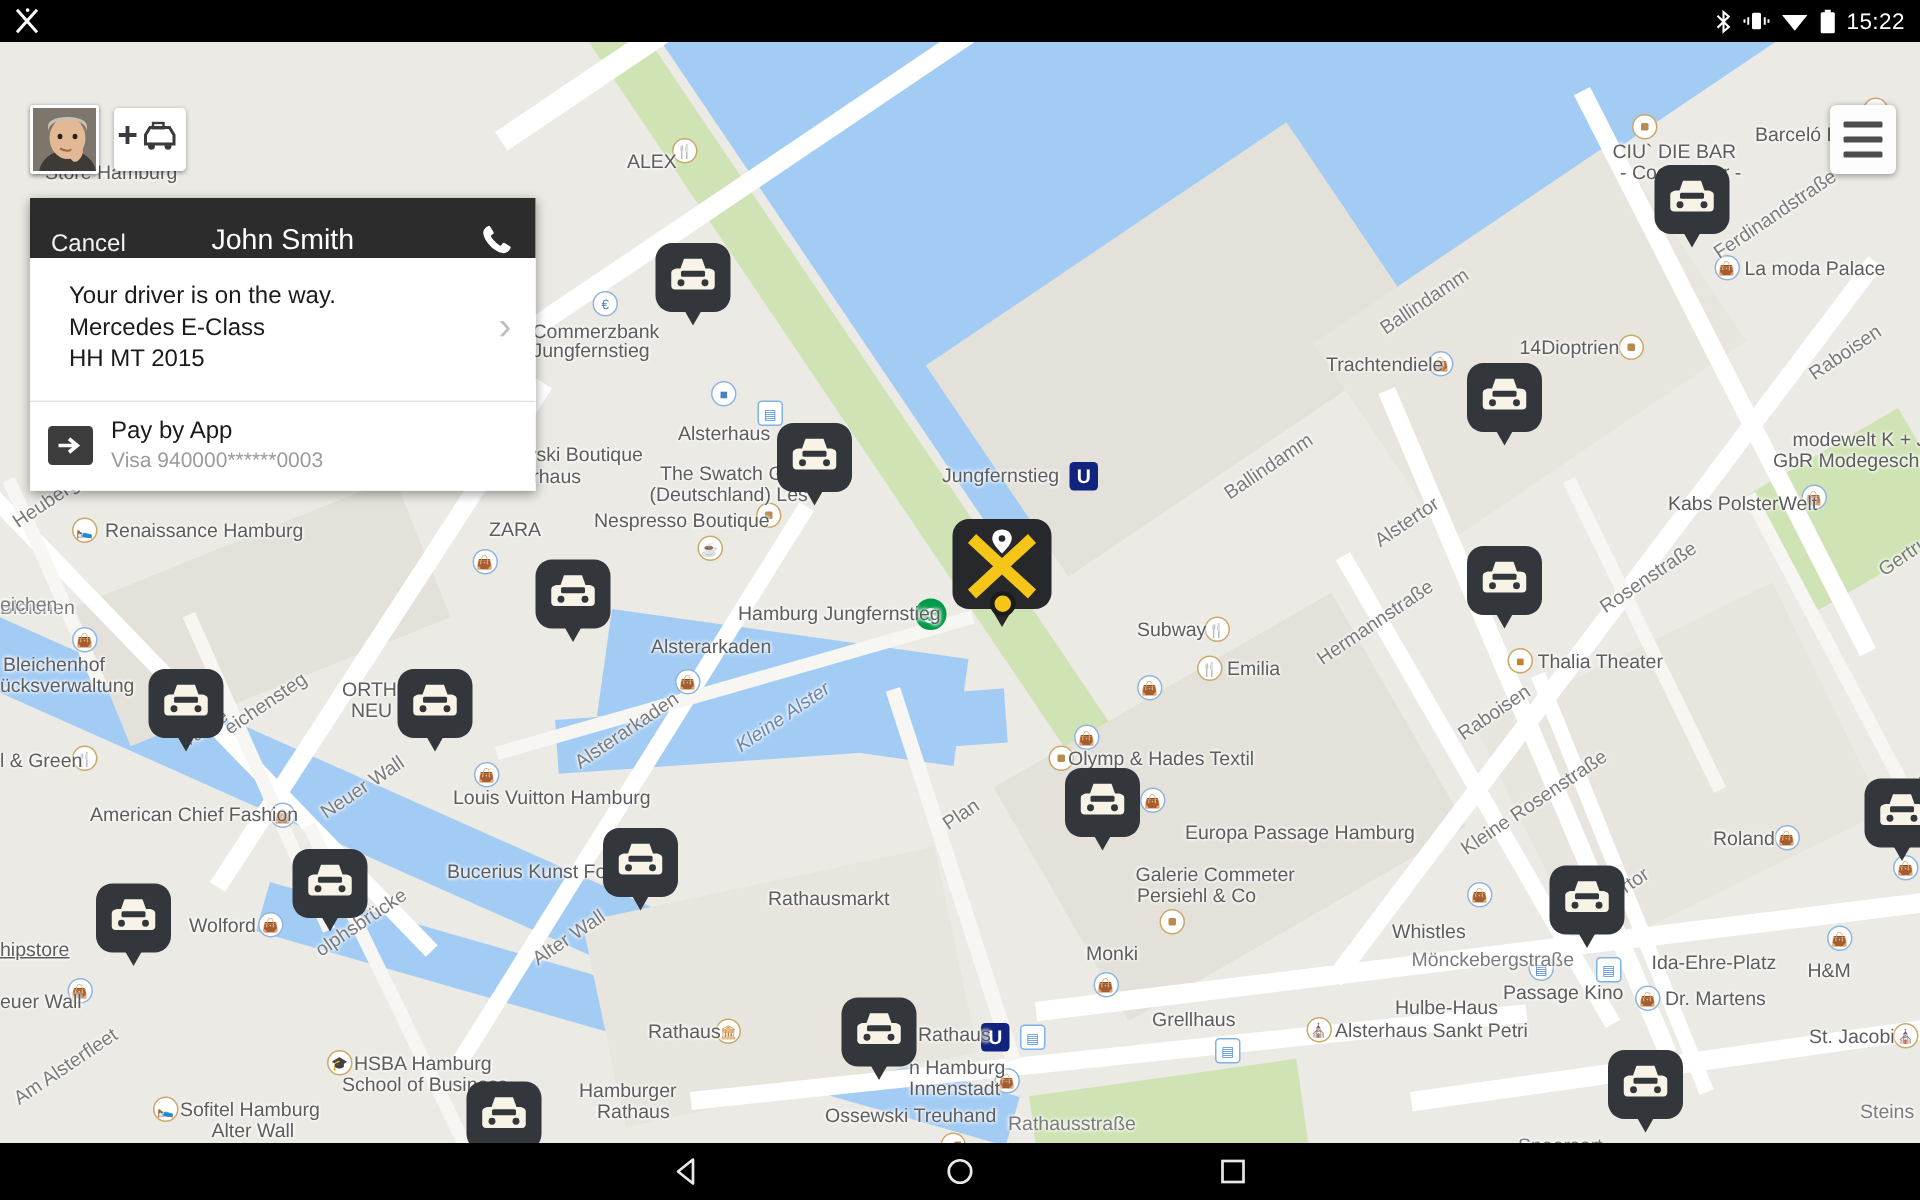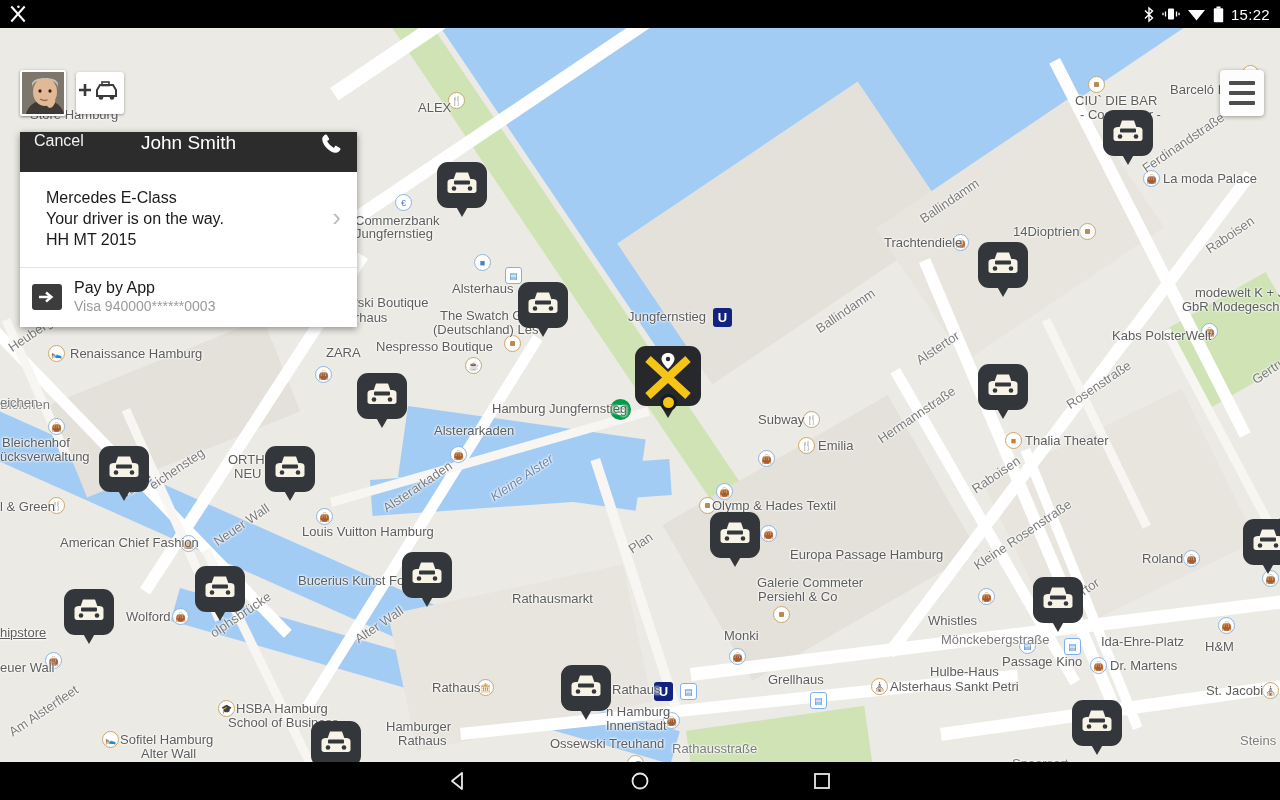--- a/index.html
+++ b/index.html
@@ -121,21 +121,21 @@
   #menu-btn span { display:block; width:26px; height:4px; background:#4d4d4d; border-radius:1px; }
 
   
   #ride-card {
     position:absolute; left:20px; top:104px; width:337px; z-index: 40;
     box-shadow: 0 2px 7px rgba(0,0,0,.4);
     font-family: "Liberation Sans", sans-serif;
   }
   #card-header {
     height: 40px; background:#2c2c2c; color:#fff;
-    display:flex; align-items:flex-start; padding: 0 14px; position: relative;
+    display:flex; align-items:flex-end; padding: 0 14px; position: relative;
   }
   #cancel-btn { font-size: 16px; color:#f2f2f2; }
   #driver-name {
     position:absolute; left:0; right:0; text-align:center;
     font-size: 19px; color:#fff; pointer-events:none;
   }
   #call-btn { margin-left:auto; z-index:2; display:flex; align-items:center; }
 
   #card-status {
     background:#fff; padding: 13px 12px 17px 12px;
@@ -301,21 +301,21 @@
         <div class="lbl" style="left: 418px; top: 73px;">ALEX</div>
         <div class="lbl" style="left: 30px; top: 80px;">Store Hamburg</div>
         <div class="lbl" style="left: 355px; top: 186px;">Commerzbank</div>
         <div class="lbl" style="left: 355px; top: 199px;">Jungfernstieg</div>
         <div class="lbl" style="left: 452px; top: 254px;">Alsterhaus</div>
         <div class="lbl" style="left: 628px; top: 282px;">Jungfernstieg</div>
         <div class="lbl" style="left: 344px; top: 268px;">ovski Boutique</div>
         <div class="lbl" style="left: 344px; top: 283px;">terhaus</div>
         <div class="lbl" style="left: 440px; top: 281px;">The Swatch Gro</div>
         <div class="lbl" style="left: 433px; top: 295px;">(Deutschland) Les</div>
-        <div class="lbl" style="left: 376px; top: 312px;">Nespresso Boutique</div>
+        <div class="lbl" style="left: 396px; top: 312px;">Nespresso Boutique</div>
         <div class="lbl" style="left: 326px; top: 318px;">ZARA</div>
         <div class="lbl" style="left: 70px; top: 319px;">Renaissance Hamburg</div>
         <div class="lbl street" style="left: 6px; top: 300px; transform: rotate(-34deg);">Heuberg</div>
         <div class="lbl street" style="left: 0px; top: 370px;">Bleichen</div>
         <div class="lbl" style="left: 2px; top: 408px;">Bleichenhof</div>
         <div class="lbl" style="left: 0px; top: 422px;">ücksverwaltung</div>
         <div class="lbl" style="left: 0px; top: 472px;">l &amp; Green</div>
         <div class="lbl" style="left: 60px; top: 508px;">American Chief Fashion</div>
         <div class="lbl" style="left: 0px; top: 598px; text-decoration: underline;">hipstore</div>
         <div class="lbl" style="left: 0px; top: 633px;">euer Wall</div>
@@ -629,22 +629,22 @@
         <div id="driver-name">John Smith</div>
         <div id="call-btn">
           <svg width="24" height="24" viewBox="0 0 24 24">
             <path d="M6.6 2.6 C4.8 3.3 3 5.4 3.2 7.4 C3.7 13.2 10.8 20.3 16.6 20.8 C18.6 21 20.7 19.2 21.4 17.4 C21.6 16.9 21.4 16.4 20.9 16.1 L17.4 14 C16.9 13.7 16.3 13.9 16 14.3 L14.9 15.9 C12.4 14.7 9.3 11.6 8.1 9.1 L9.7 8 C10.1 7.7 10.3 7.1 10 6.6 L7.9 3.1 C7.6 2.6 7.1 2.4 6.6 2.6 Z" fill="#ffffff"></path>
           </svg>
         </div>
       </div>
 
       <div id="card-status">
         <div id="status-text">
+          <div>Your driver is on the way.</div>
           <div>Mercedes E-Class</div>
-          <div>Your driver is on the way.</div>
           <div>HH MT 2015</div>
         </div>
         <div id="chevron">›</div>
       </div>
 
       <div id="card-sep"></div>
 
       <div id="card-payment">
         <div id="pay-icon">
           <svg width="18" height="14" viewBox="0 0 18 14">

